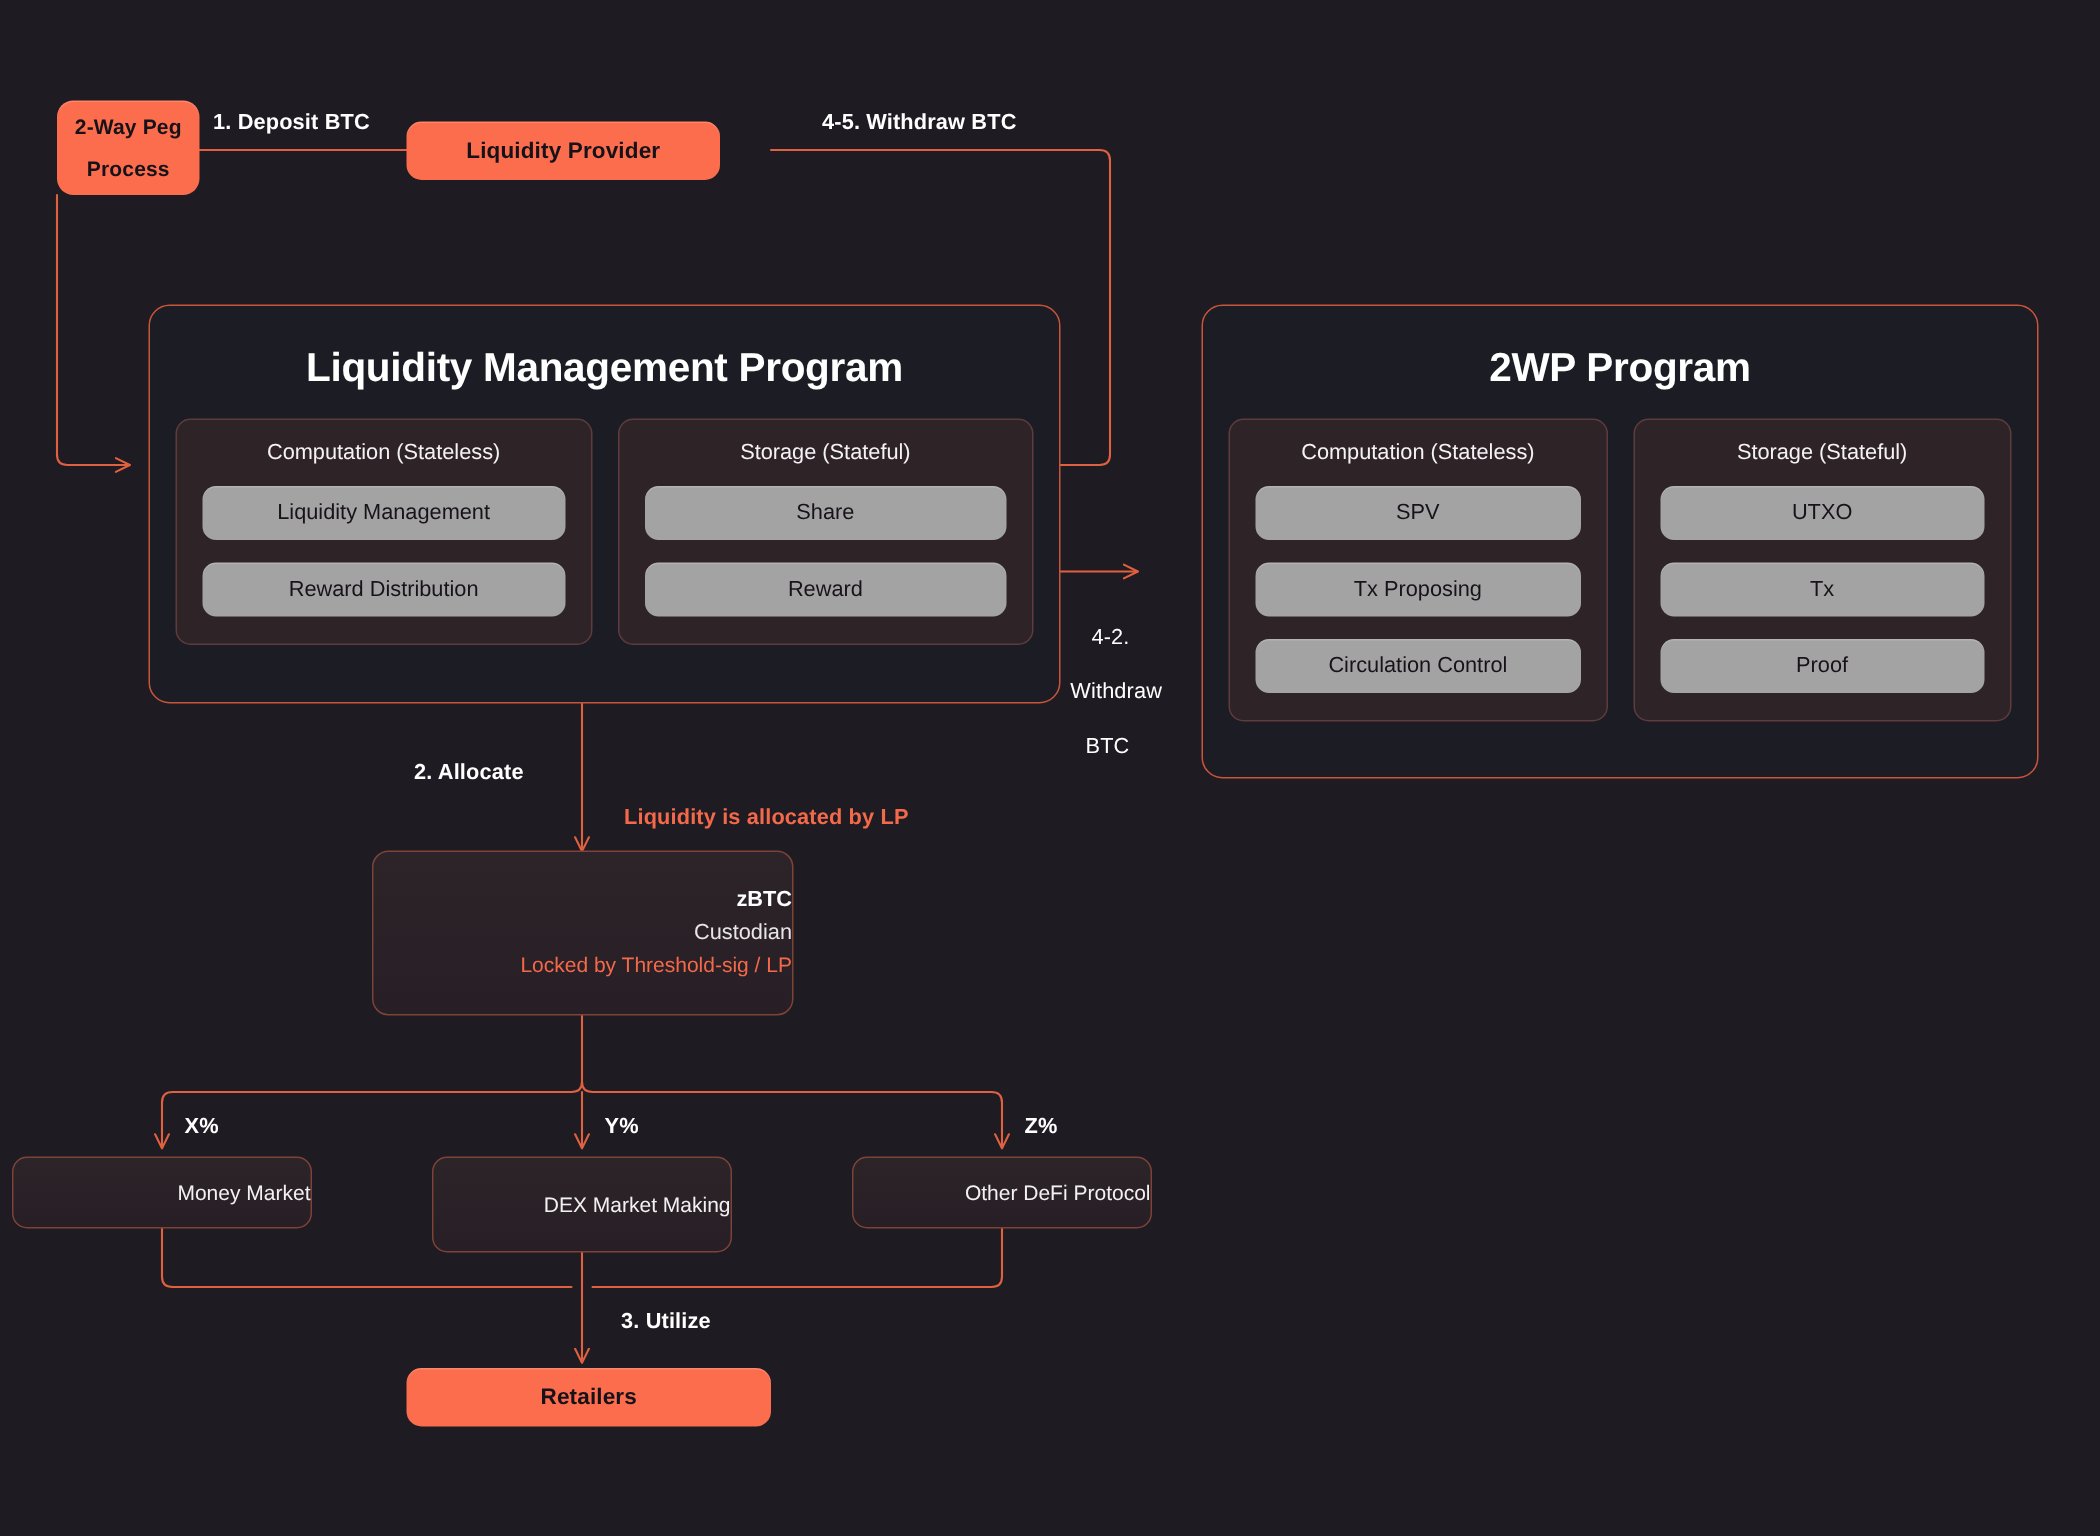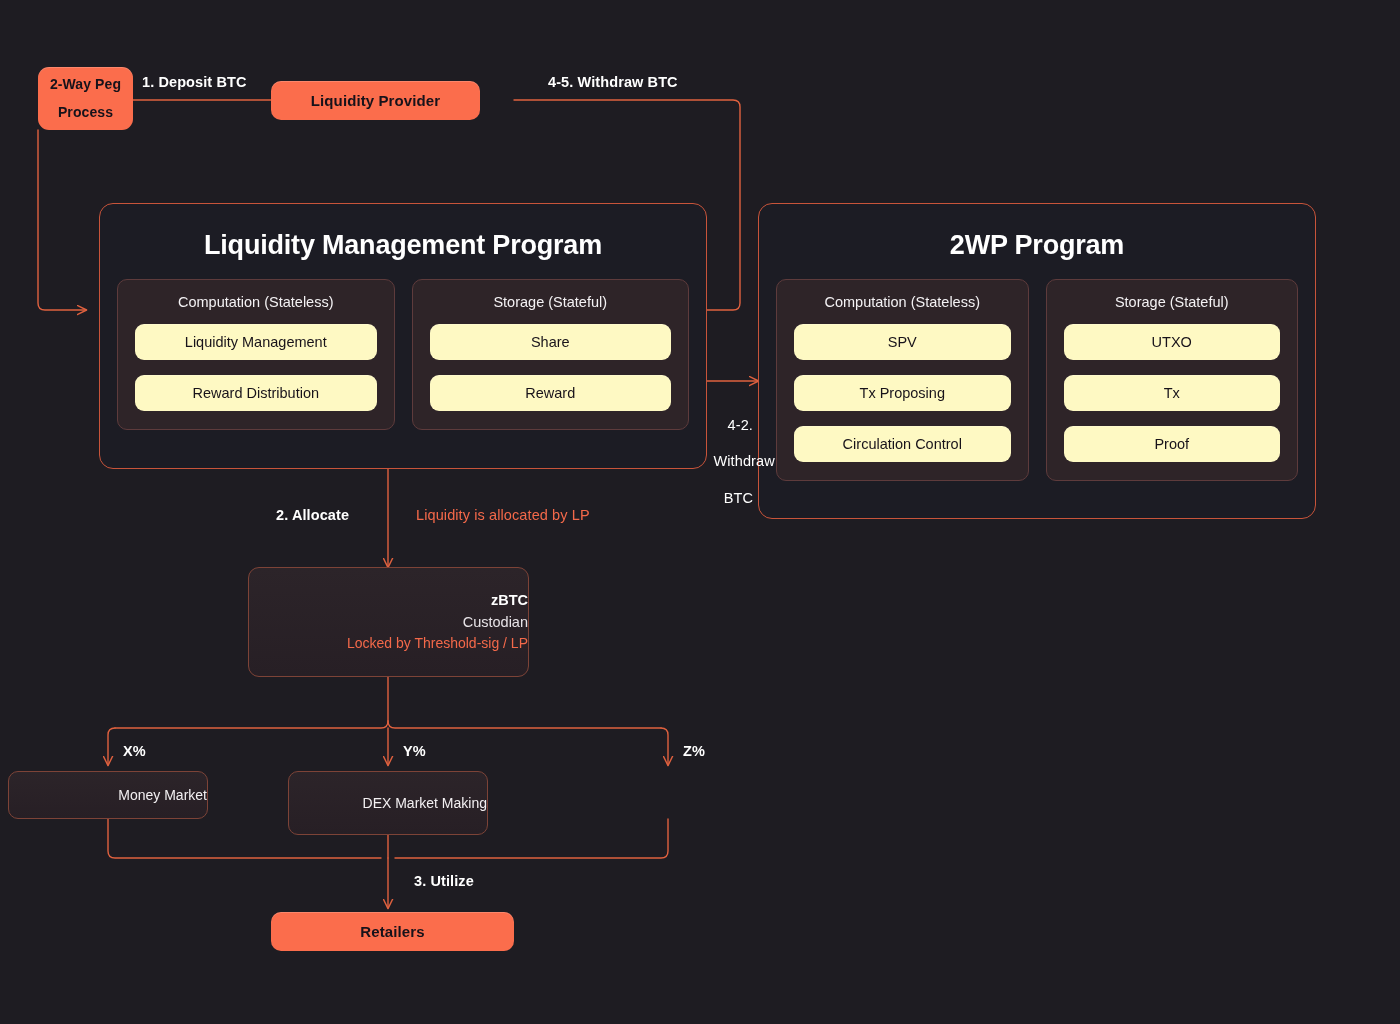--- a/index.html
+++ b/index.html
@@ -89,21 +89,21 @@
   .subpanel-title {
     text-align: center;
     color: #f4f2f4;
     font-size: 14.5px;
     font-weight: 400;
     margin-bottom: 14px;
   }
   .chip {
     height: 36px;
     border-radius: 9px;
-    background: #fef9c3;
+    background: #a3a3a3;
     color: #18131a;
     font-size: 14.5px;
     font-weight: 500;
     display: flex;
     align-items: center;
     justify-content: center;
     margin-bottom: 15px;
     box-shadow: 0 1px 0 rgba(255,255,255,0.18) inset;
   }
   .chip:last-child { margin-bottom: 0; }
@@ -112,36 +112,36 @@
   .elabel {
     position: absolute;
     color: #ffffff;
     font-size: 14.5px;
     font-weight: 600;
     letter-spacing: 0.1px;
     white-space: pre;
     line-height: 1.25;
   }
   .elabel.light { font-weight: 500; }
-  .elabel.accent { color: #f4694a; font-weight: 400; }
+  .elabel.accent { color: #f4694a; font-weight: 700; margin-top: 30px; }
   .elabel.center { text-align: right; }
 
   
   #node-2way {
     left: 38px; top: 67px; width: 95px; height: 63px;
     font-size: 14px; font-weight: 600; line-height: 1.25;
     border-radius: 11px;
     gap: 10px;
   }
   #node-lp {
     left: 271px; top: 81px; width: 209px; height: 39px;
     border-radius: 10px; font-size: 15px;
   }
   #panel-lmp { left: 99px; top: 203px; width: 608px; height: 266px; }
-  #panel-2wp { left: 758px; top: 203px; width: 558px; height: 316px; }
+  #panel-2wp { left: 801px; top: 203px; width: 558px; height: 316px; }
   #node-zbtc {
     left: 248px; top: 567px; width: 281px; height: 110px;
     border-radius: 11px; line-height: 1.5;
   }
   .zbtc-l1 { color: #ffffff; font-size: 14.5px; font-weight: 600; }
   .zbtc-l2 { color: #e8e4e8; font-size: 14.5px; font-weight: 400; }
   .zbtc-l3 { color: #f4694a; font-size: 14px; font-weight: 500; padding-left: 29px; }
   #node-money  { left: 8px;   top: 771px; width: 200px; height: 48px; }
   #node-dex    { left: 288px; top: 771px; width: 200px; height: 64px; }
   #node-other  { left: 568px; top: 771px; width: 200px; height: 48px; }
@@ -236,20 +236,23 @@
     <span class="zbtc-l2">Custodian</span>
     <span class="zbtc-l3">Locked by Threshold-sig / LP</span>
   </div>
 
   <div class="node outline" id="node-money">
     <span>Money Market</span>
   </div>
   <div class="node outline" id="node-dex">
     <span>DEX Market Making</span>
   </div>
+  <div class="node outline" id="node-other">
+    <span>Other DeFi Protocol</span>
+  </div>
 
   <div class="node solid" id="node-retail">
     <span>Retailers</span>
   </div>
 
   <div class="elabel" style="left:142px; top:73px;">1. Deposit BTC</div>
 
   <div class="elabel" style="left:548px; top:73px;">4-5. Withdraw BTC</div>
 
   <div class="elabel light center" style="left:697px; top:398px; width:56px;">

